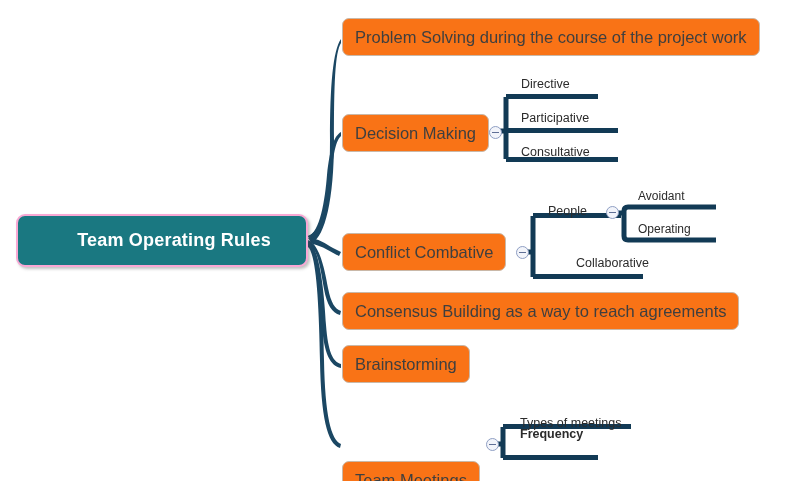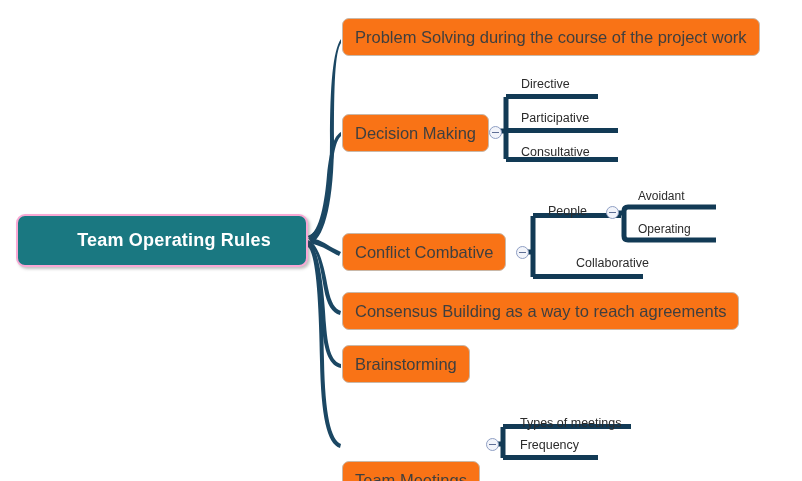--- a/index.html
+++ b/index.html
@@ -221,17 +221,17 @@
   <div class="leaf-label sm" style="left:638px; top:189px;">
     <span>Avoidant</span>
   </div>
   <div class="leaf-label sm" style="left:638px; top:222px;">
     <span>Operating</span>
   </div>
 
   <div class="leaf-label" style="left:520px; top:404px;margin-top:12px;">
     <span>Types of meetings</span>
   </div>
-  <div class="leaf-label" style="left:520px; top:438px;">
+  <div class="leaf-label" style="left:520px; top:427px;font-weight:bold;">
     <span>Frequency</span>
   </div>
 
 </div>
 
 </body></html>

